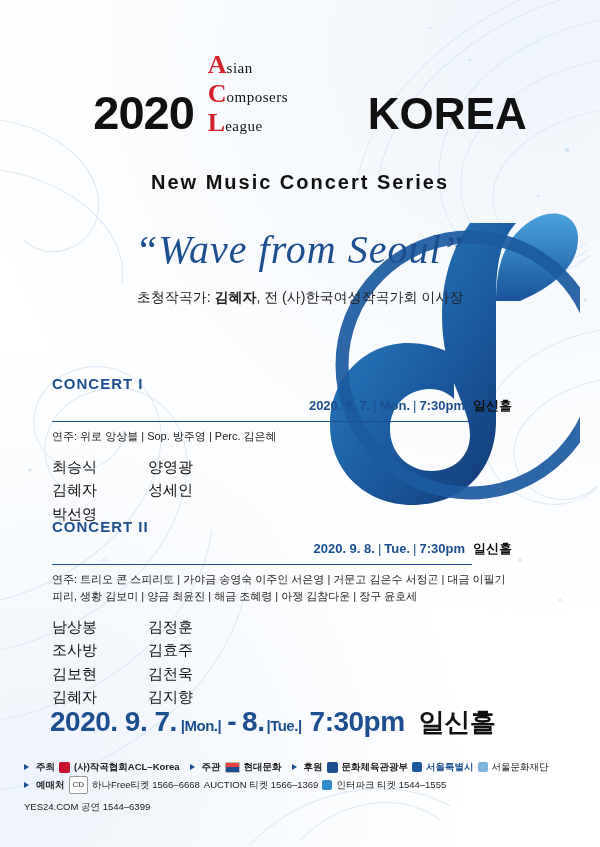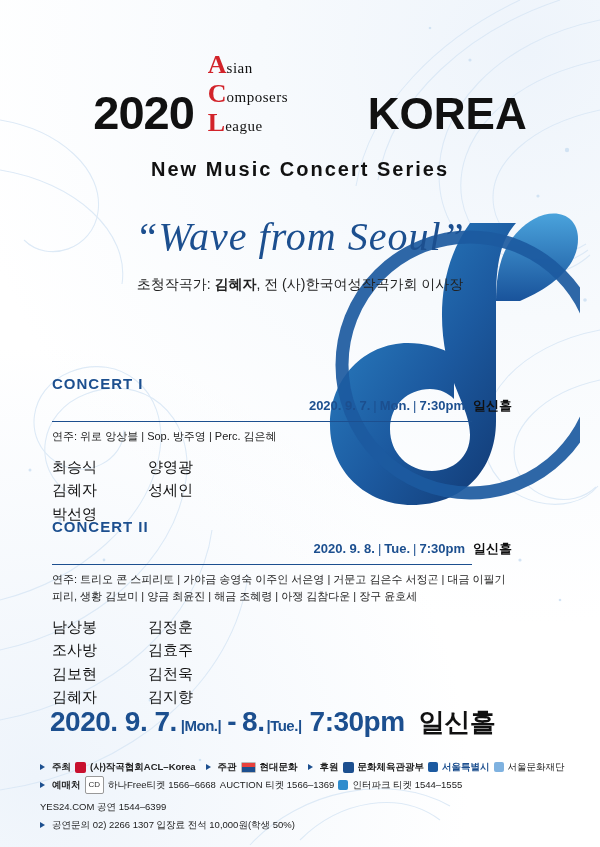--- a/index.html
+++ b/index.html
@@ -35,21 +35,21 @@
   .acl .row{display:flex;align-items:baseline;line-height:1.0;}
   .acl .big{color:#d2232a;font-weight:bold;font-size:26px;font-family:"Liberation Serif", serif;}
   .acl .small{color:#111;font-size:15px;font-family:"Liberation Serif", serif;letter-spacing:0.5px;}
   .acl .r1{margin-bottom:3px;}
   .acl .r2{margin-bottom:3px;}
   .korea{
     font-weight:bold;font-size:44px;color:#111;letter-spacing:0px;
     line-height:1;padding-top:15px;
   }
   .subtitle{
-    margin-top:22px;font-size:20px;font-weight:bold;color:#111;letter-spacing:2px;
+    margin-top:35px;font-size:20px;font-weight:bold;color:#111;letter-spacing:2px;
   }
   .wave{
     margin-top:32px;
     font-family:"Liberation Serif", serif;
     font-style:italic;font-size:40px;color:#1c4f8f;
     letter-spacing:1px;
   }
   .wave .q{font-size:40px;}
   .guest{
     margin-top:16px;font-size:14px;color:#222;
@@ -80,21 +80,21 @@
     position:absolute;left:50px;top:705px;width:520px;
     color:#1c4f8f;font-weight:bold;font-size:28px;letter-spacing:-0.5px;
     display:flex;align-items:baseline;
   }
   .bigdate .sm{font-size:15px;}
   .bigdate .dash{margin:0 6px;}
   .bigdate .hall{color:#111;margin-left:14px;font-size:26px;}
 
   
   .footer{
-    position:absolute;left:40px;top:758px;width:530px;
+    position:absolute;left:24px;top:758px;width:530px;
     font-size:9.5px;color:#222;line-height:1.9;
   }
   .footer .line{display:flex;align-items:center;flex-wrap:wrap;gap:4px;}
   .footer b{font-weight:bold;}
   .dot{
     display:inline-block;width:0;height:0;margin-right:3px;
     border-left:5px solid #1c4f8f;border-top:3.5px solid transparent;border-bottom:3.5px solid transparent;
   }
   .logo-box{
     display:inline-block;padding:0 3px;border:1px solid #999;border-radius:2px;
@@ -309,19 +309,15 @@
     <div class="line">
       <span class="dot"></span>
       <b>예매처</b>
       <span class="logo-box">CD</span>
       <span>하나Free티켓 1566–6668</span>
       <span>AUCTION 티켓 1566–1369</span>
       <span class="swatch" style="background:#2f8ccd;"></span>
       <span>인터파크 티켓 1544–1555</span>
       <span>YES24.COM 공연 1544–6399</span>
     </div>
-    <div class="line">
-      <span class="dot"></span>
-      <span>공연문의  02) 2266 1307    입장료  전석 10,000원(학생 50%)</span>
-    </div>
   </div>
 
 </div>
 
 </body></html>

